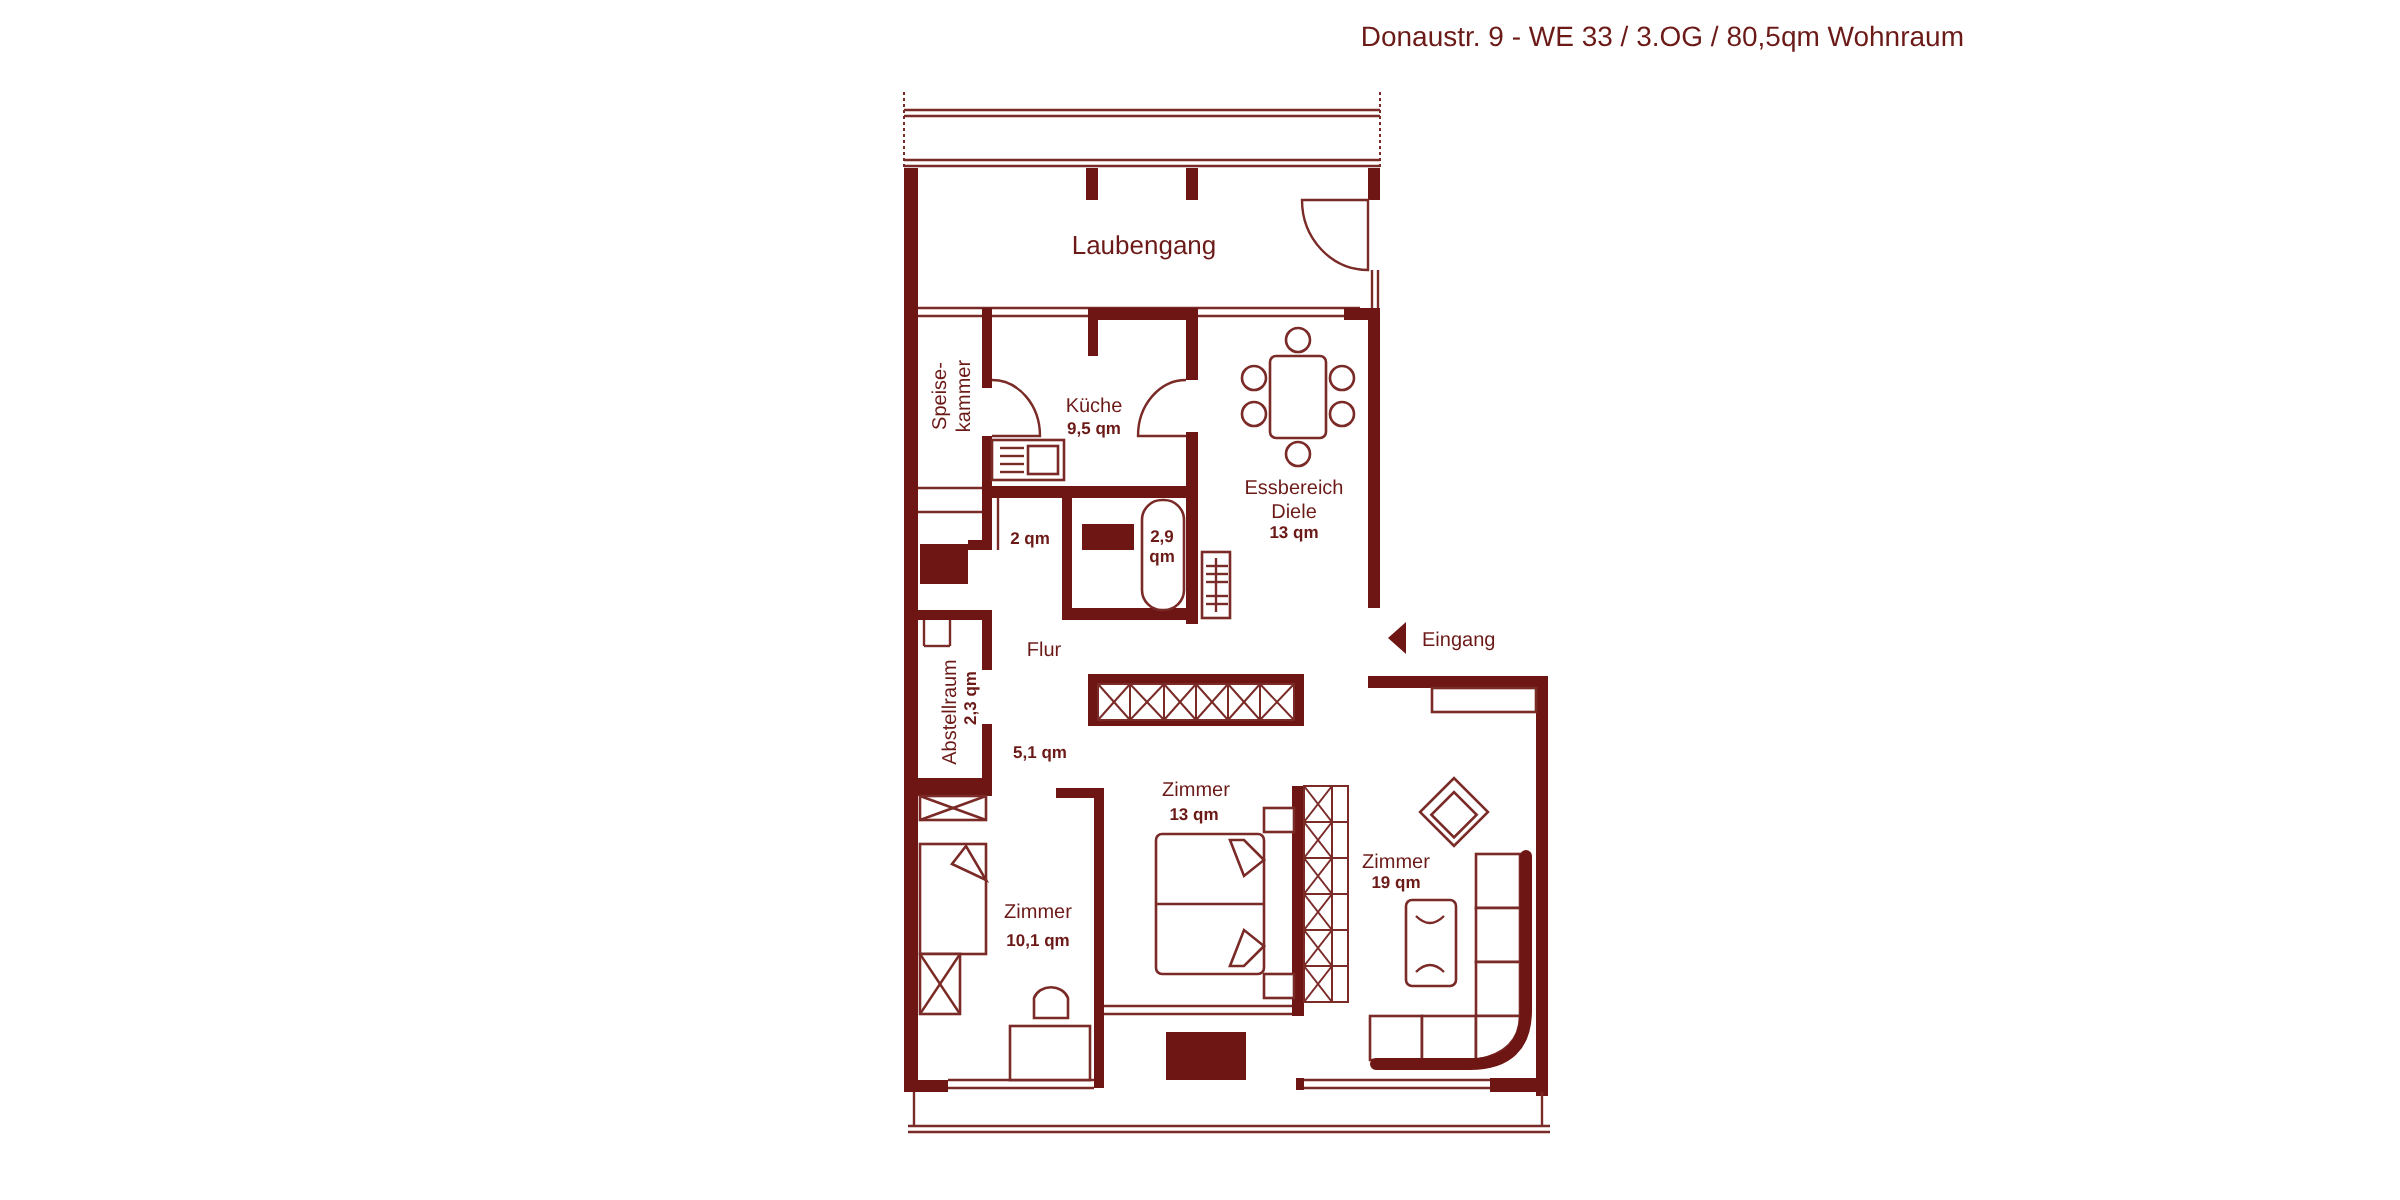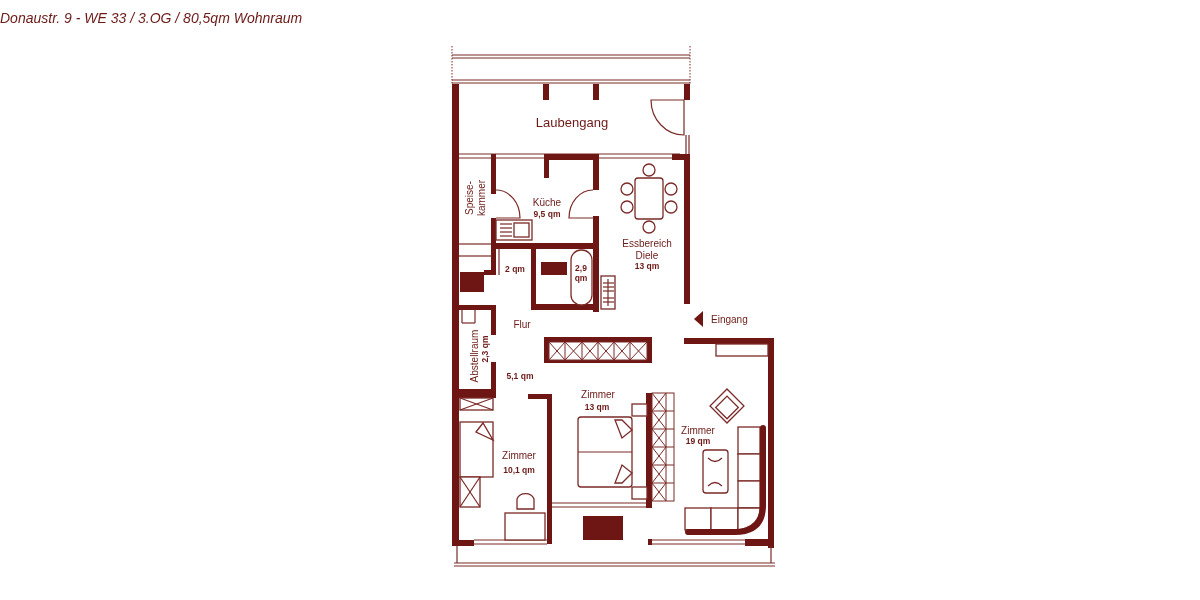--- a/index.html
+++ b/index.html
@@ -1,17 +1,17 @@
 <!DOCTYPE html>
 <html><head>
 <meta charset="utf-8">
 <style>
   html, body { margin:0; padding:0; background:#ffffff; }
   body { width:1200px; height:600px; position:relative; overflow:hidden; font-family:"Liberation Sans", sans-serif; }
-  .title { position:absolute; left:0; top:10px; width:982px; text-align:left; font-size:14px; color:#6b1a17; font-family:"Liberation Sans", sans-serif;font-style:italic; }
+  .title { position:absolute; left:0; top:10px; width:982px; text-align:right; font-size:14px; color:#6b1a17; font-family:"Liberation Sans", sans-serif; }
   svg { position:absolute; left:0; top:0; }
   .wall { fill:#6e1613; }
   .thin { fill:none; stroke:#7a2a27; stroke-width:1.2; }
   .furn { fill:#ffffff; stroke:#7a2a27; stroke-width:1.3; }
   .lbl { font-family:"Liberation Sans", sans-serif; fill:#6b1a17; font-size:10px; }
   .lbl-b { font-family:"Liberation Sans", sans-serif; fill:#6b1a17; font-size:8.5px; font-weight:bold; }
   .lbl-l { font-family:"Liberation Sans", sans-serif; fill:#6b1a17; font-size:13px; }
 </style>
 </head>
 <body>

